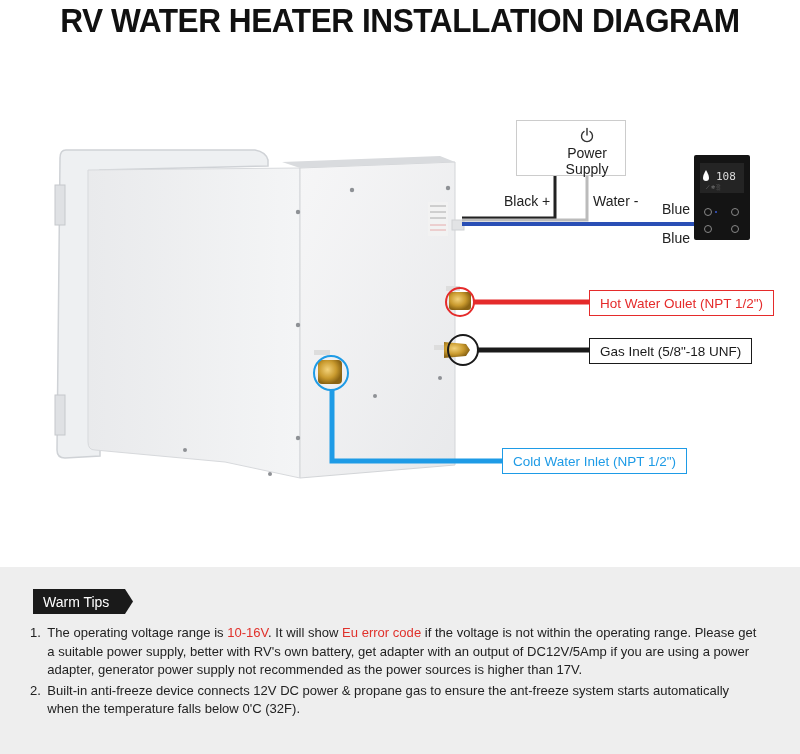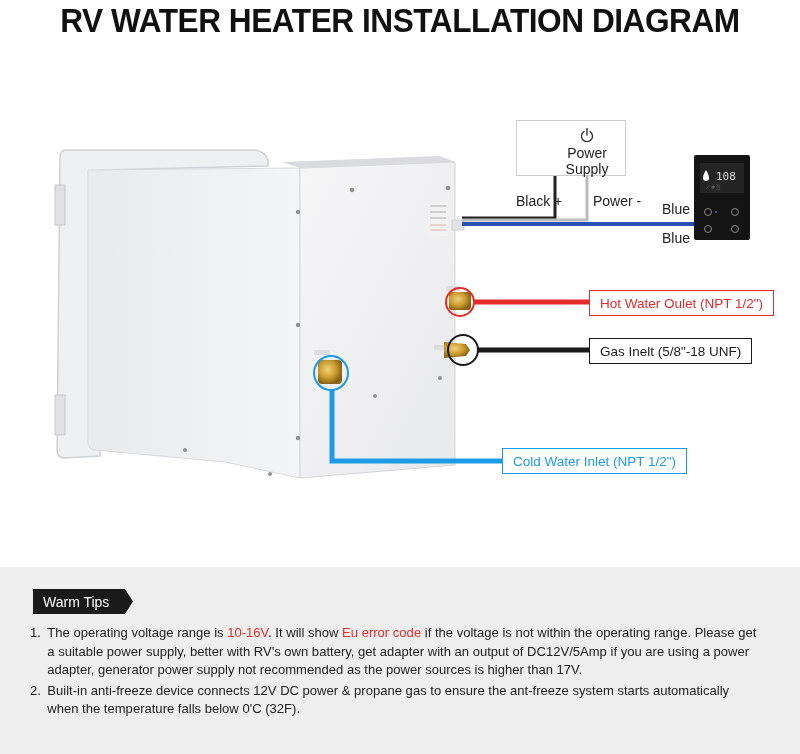--- a/index.html
+++ b/index.html
@@ -125,22 +125,22 @@
 </svg>
 
 <div class="ps-box">
   <svg class="ps-icon" viewBox="0 0 16 16">
     <path d="M5 4.5 A5.5 5.5 0 1 0 11 4.5" fill="none" stroke="#333" stroke-width="1.4" stroke-linecap="round"></path>
     <line x1="8" y1="1.5" x2="8" y2="8" stroke="#333" stroke-width="1.4" stroke-linecap="round"></line>
   </svg>
   <span class="ps-text">Power Supply</span>
 </div>
 
-<span class="label" style="left:504px; top:193px;margin-left:12px;">Black +</span>
-<span class="label" style="left:593px; top:193px;">Power -</span>
+<span class="label" style="left:504px; top:193px;">Black +</span>
+<span class="label" style="left:593px; top:193px;">Water -</span>
 <span class="label" style="left:662px; top:201px;">Blue</span>
 <span class="label" style="left:662px; top:230px;">Blue</span>
 
 <div class="callout" style="left:589px; top:290px; border:1.5px solid #e52b2b; color:#e52b2b;">Hot Water Oulet (NPT 1/2")</div>
 <div class="callout" style="left:589px; top:338px; border:1.5px solid #1a1a1a; color:#1a1a1a;">Gas Inelt (5/8"-18 UNF)</div>
 <div class="callout" style="left:502px; top:448px; border:1.5px solid #1e9be6; color:#1e9be6;">Cold Water Inlet (NPT 1/2")</div>
 
 <div class="tips"></div>
 <svg class="tips-badge" viewBox="0 0 100 25">
   <polygon points="0,0 92,0 100,12.5 92,25 0,25" fill="#1a1a1a"></polygon>

